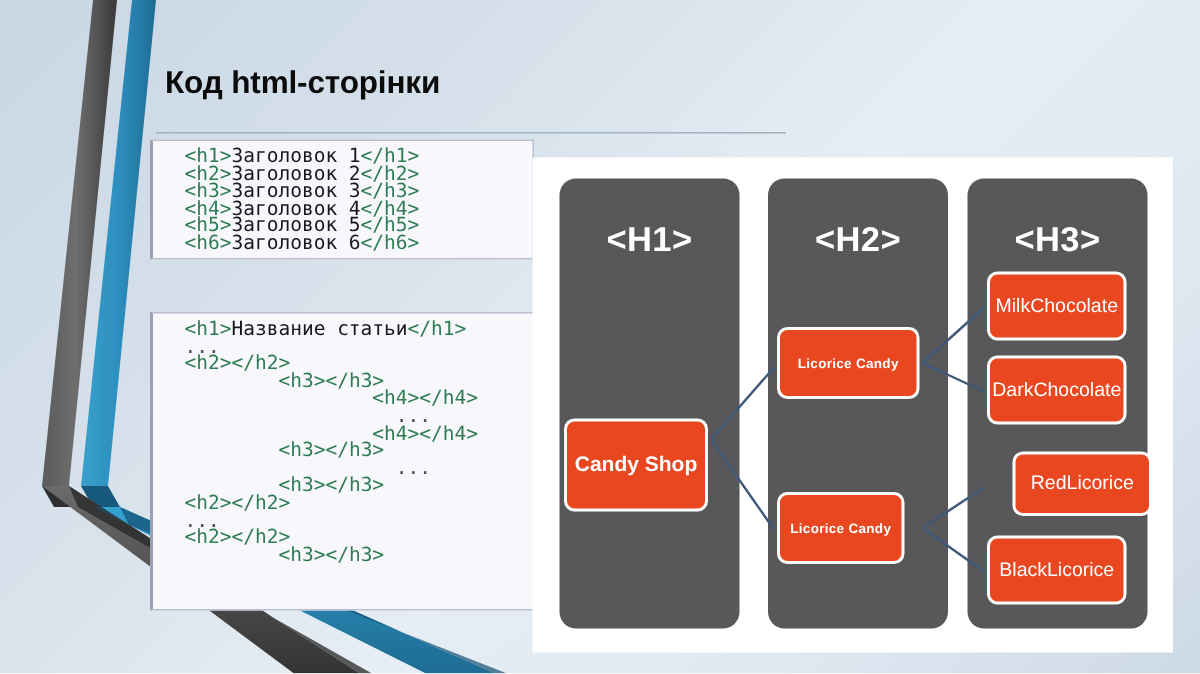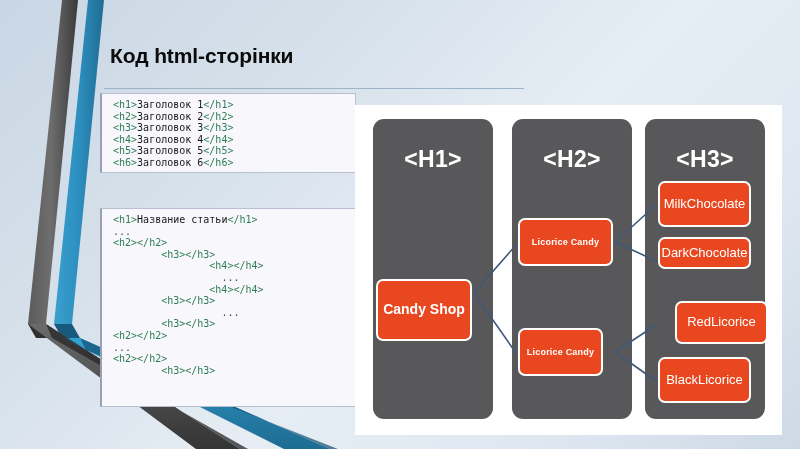--- a/index.html
+++ b/index.html
@@ -35,24 +35,24 @@
     background: #9fb3c6;
   }
 
   
   .codebox {
     position: absolute;
     background: #f7f7fc;
     border: 1px solid #b9bed0;
     border-left: 2px solid #9aa0b4;
     font-family: "DejaVu Sans Mono", monospace;
-    font-size: 10px;
+    font-size: 13px;
     line-height: 11.6px;
     color: #1f6b3a;
-    padding: 5px 6px 6px 11px;
+    padding: 5px 6px 6px 21px;
     white-space: pre;
     overflow: hidden;
   }
   #codebox1 { left: 100px; top: 93px; width: 256px; height: 80px; }
   #codebox2 { left: 100px; top: 208px; width: 268px; height: 199px; }
   .codebox .ln { display: block; }
   .tag { color: #2e7d52; }
   .txt { color: #17181a; }
   .dots { color: #4a4d55; }
 
@@ -100,21 +100,21 @@
   .node.small { font-size: 9px; letter-spacing: 0.2px; }
   .node.med   { font-size: 13px; font-weight: normal; }
 
   
   #n-shop { left: 21px; top: 174px; width: 96px; height: 62px; }
   
   #n-choc { left: 163px; top: 113px; width: 95px; height: 48px; }
   #n-lico { left: 163px; top: 223px; width: 85px; height: 48px; }
   
   #n-milk  { left: 303px; top: 76px;  width: 93px; height: 46px; }
-  #n-dark  { left: 303px; top: 132px; width: 93px; height: 32px; }
+  #n-dark  { left: 303px; top: 132px; width: 93px; height: 46px; }
   #n-red   { left: 320px; top: 196px; width: 93px; height: 43px; }
   #n-black { left: 303px; top: 252px; width: 93px; height: 46px; }
 
   #links { position: absolute; left: 0; top: 0; width: 427px; height: 330px; z-index: 2; }
 </style>
 </head>
 <body>
 
 <div id="slide">
 

